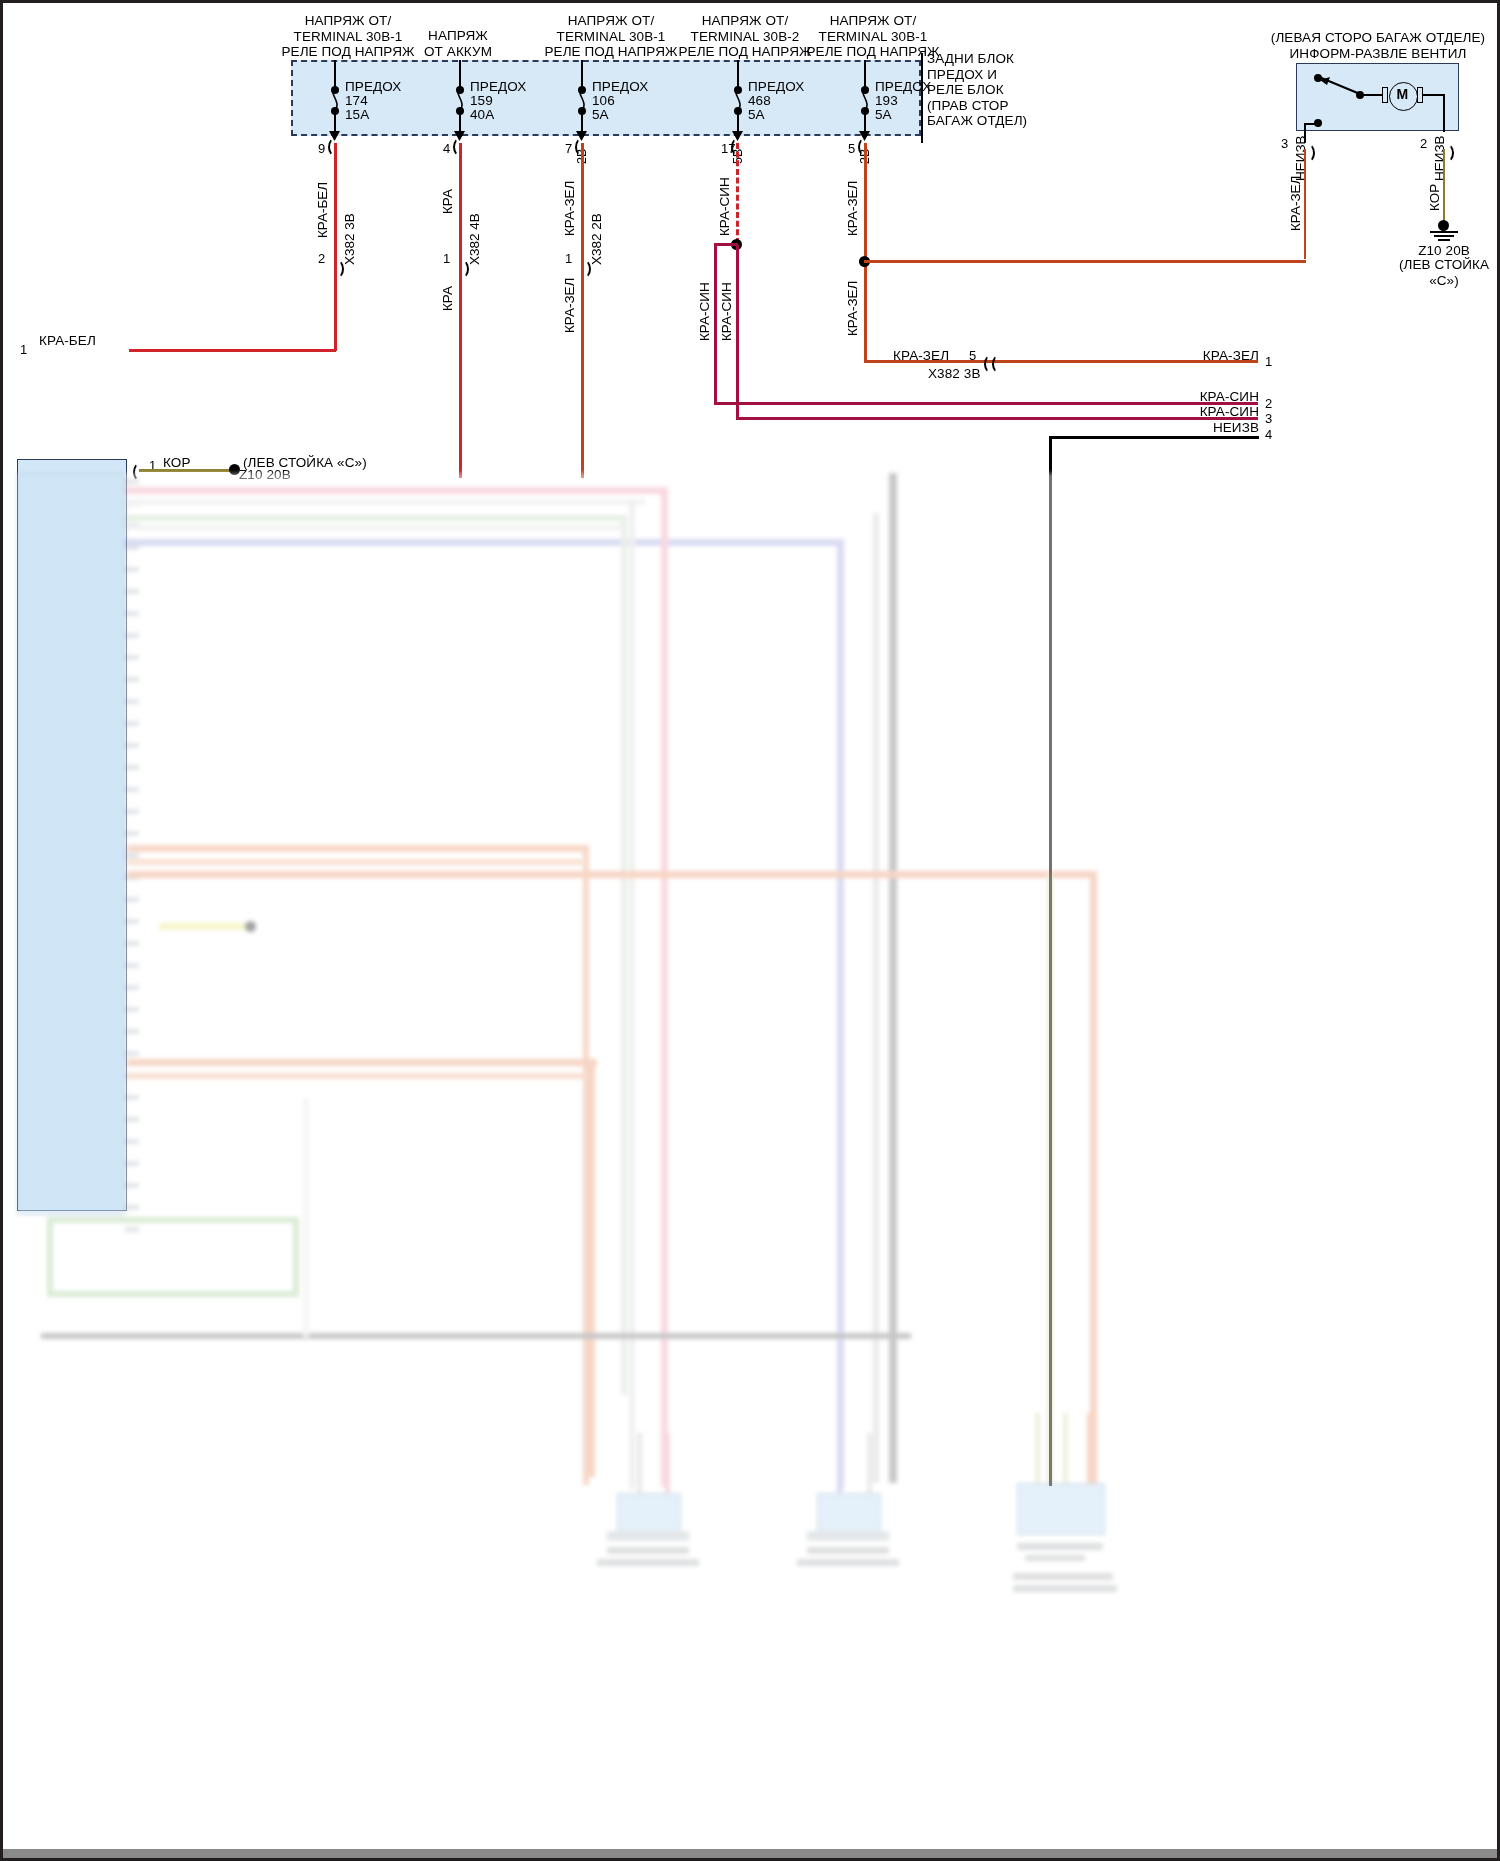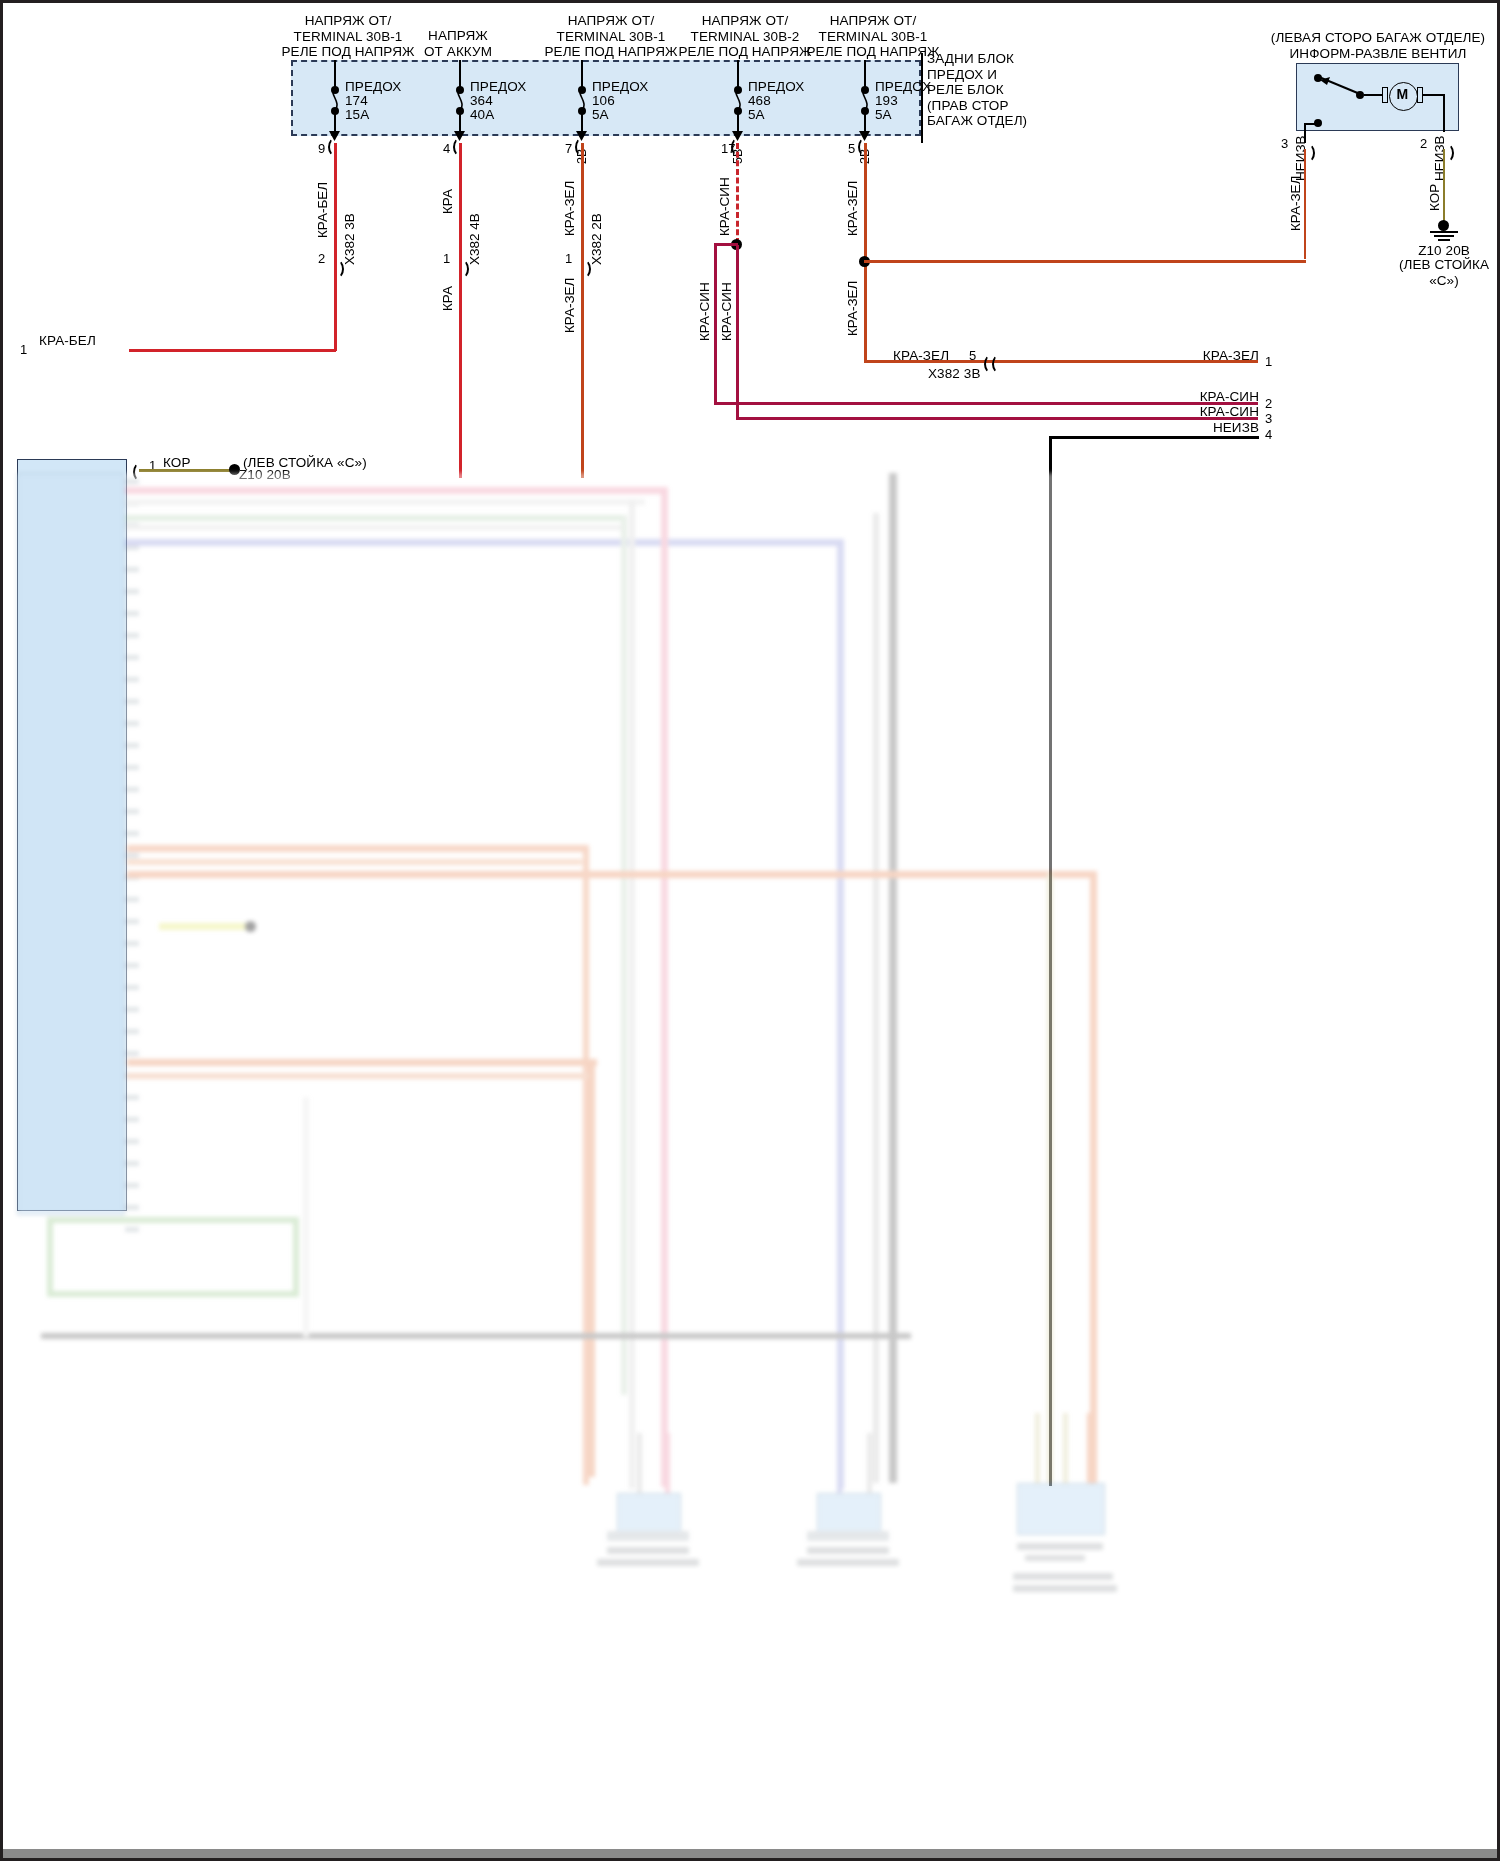--- a/index.html
+++ b/index.html
@@ -132,21 +132,21 @@
   <div class="sdot" style="left:453px;top:83px;"></div>
   <svg class="abs" style="left:450px;top:86px;" width="14" height="22">
     <path d="M7 0 C 0 5, 14 12, 7 22" stroke="#000" stroke-width="1.6" fill="none"></path>
   </svg>
   <div class="sdot" style="left:453px;top:104px;"></div>
   <div class="abs" style="left:456px;top:108px;width:1.6px;height:22px;background:#000;"></div>
   <svg class="abs" style="left:450px;top:126px;" width="13" height="12">
     <path d="M6.5 12 L1 2 L12 2 Z" fill="#000"></path>
   </svg>
   <div class="abs lbl l" style="left:467px;top:76px;width:80px;">ПРЕДОХ</div>
-  <div class="abs lbl l" style="left:467px;top:90px;width:60px;">364</div>
+  <div class="abs lbl l" style="left:467px;top:90px;width:60px;">159</div>
   <div class="abs lbl l" style="left:467px;top:104px;width:60px;">40A</div>
 
   <div class="abs" style="left:578px;top:57px;width:1.6px;height:30px;background:#000;"></div>
   <div class="sdot" style="left:575px;top:83px;"></div>
   <svg class="abs" style="left:572px;top:86px;" width="14" height="22">
     <path d="M7 0 C 0 5, 14 12, 7 22" stroke="#000" stroke-width="1.6" fill="none"></path>
   </svg>
   <div class="sdot" style="left:575px;top:104px;"></div>
   <div class="abs" style="left:578px;top:108px;width:1.6px;height:22px;background:#000;"></div>
   <svg class="abs" style="left:572px;top:126px;" width="13" height="12">

